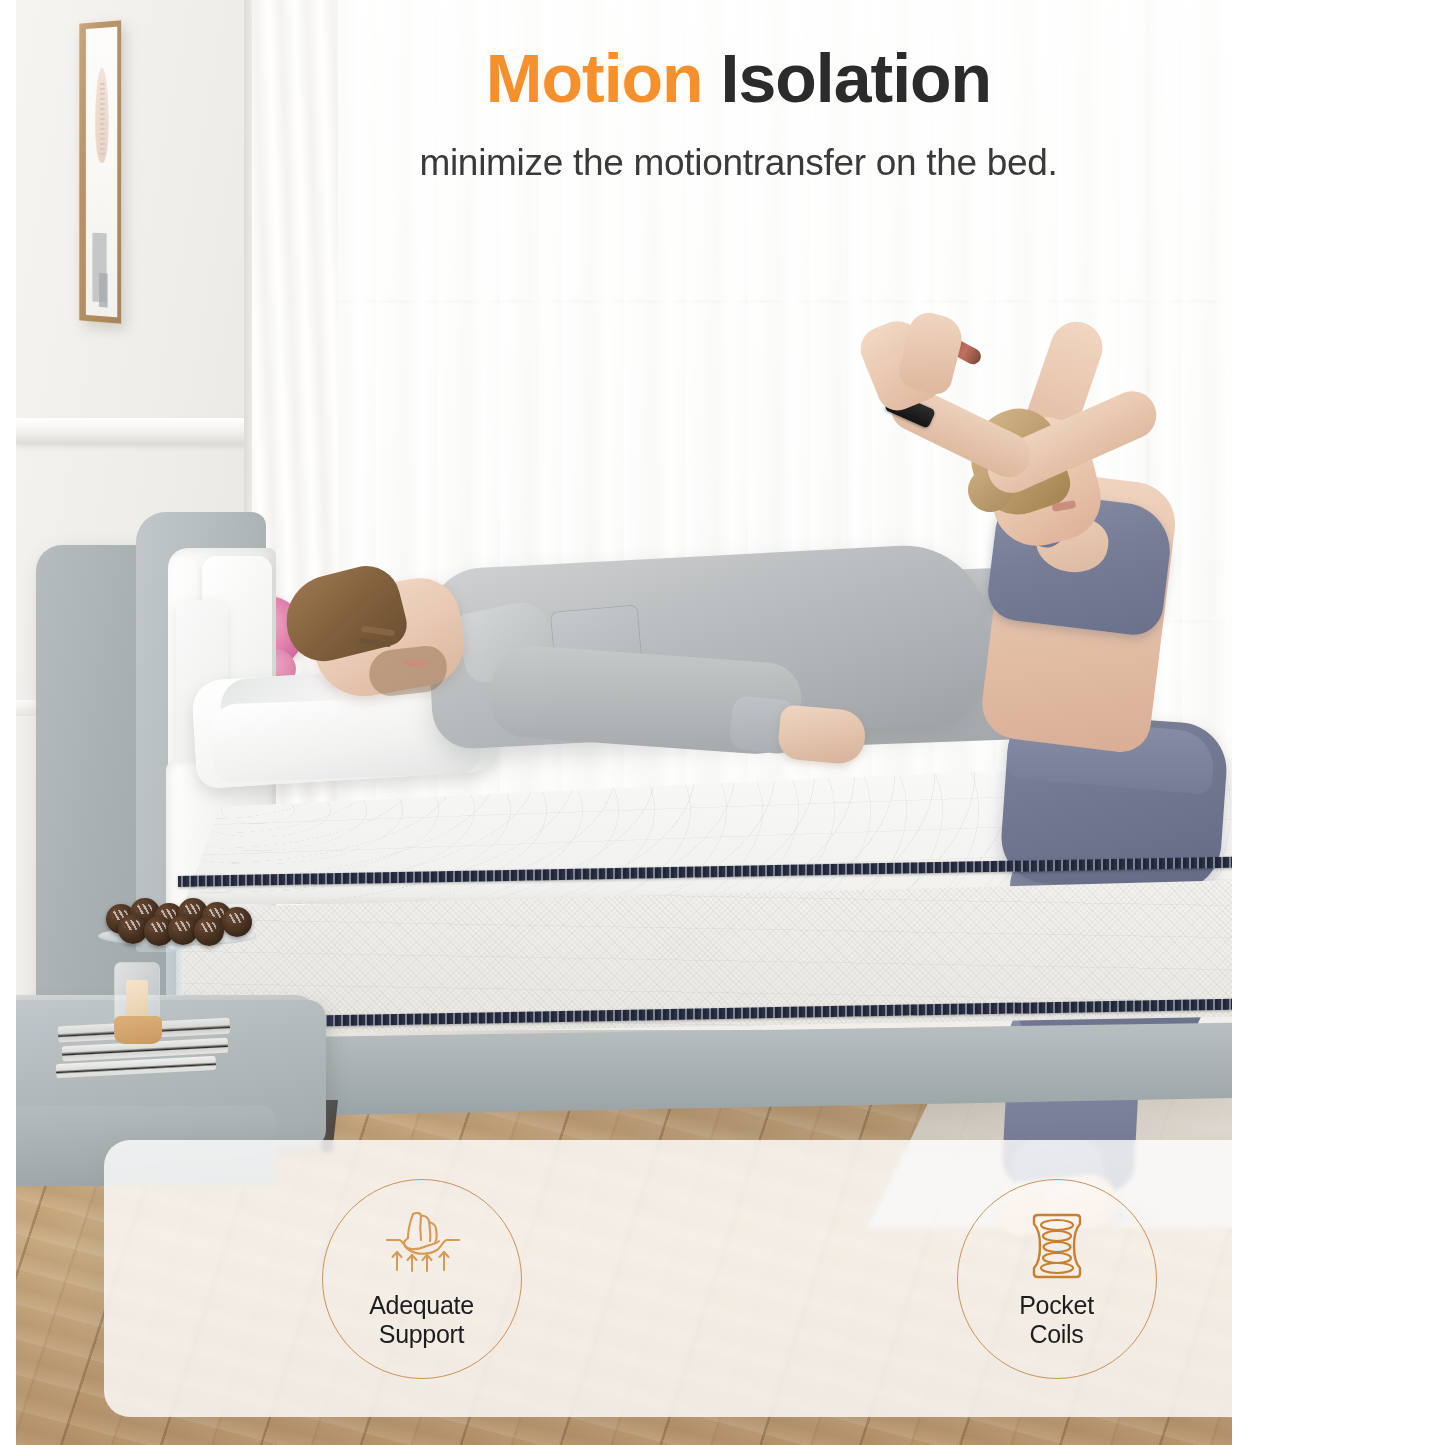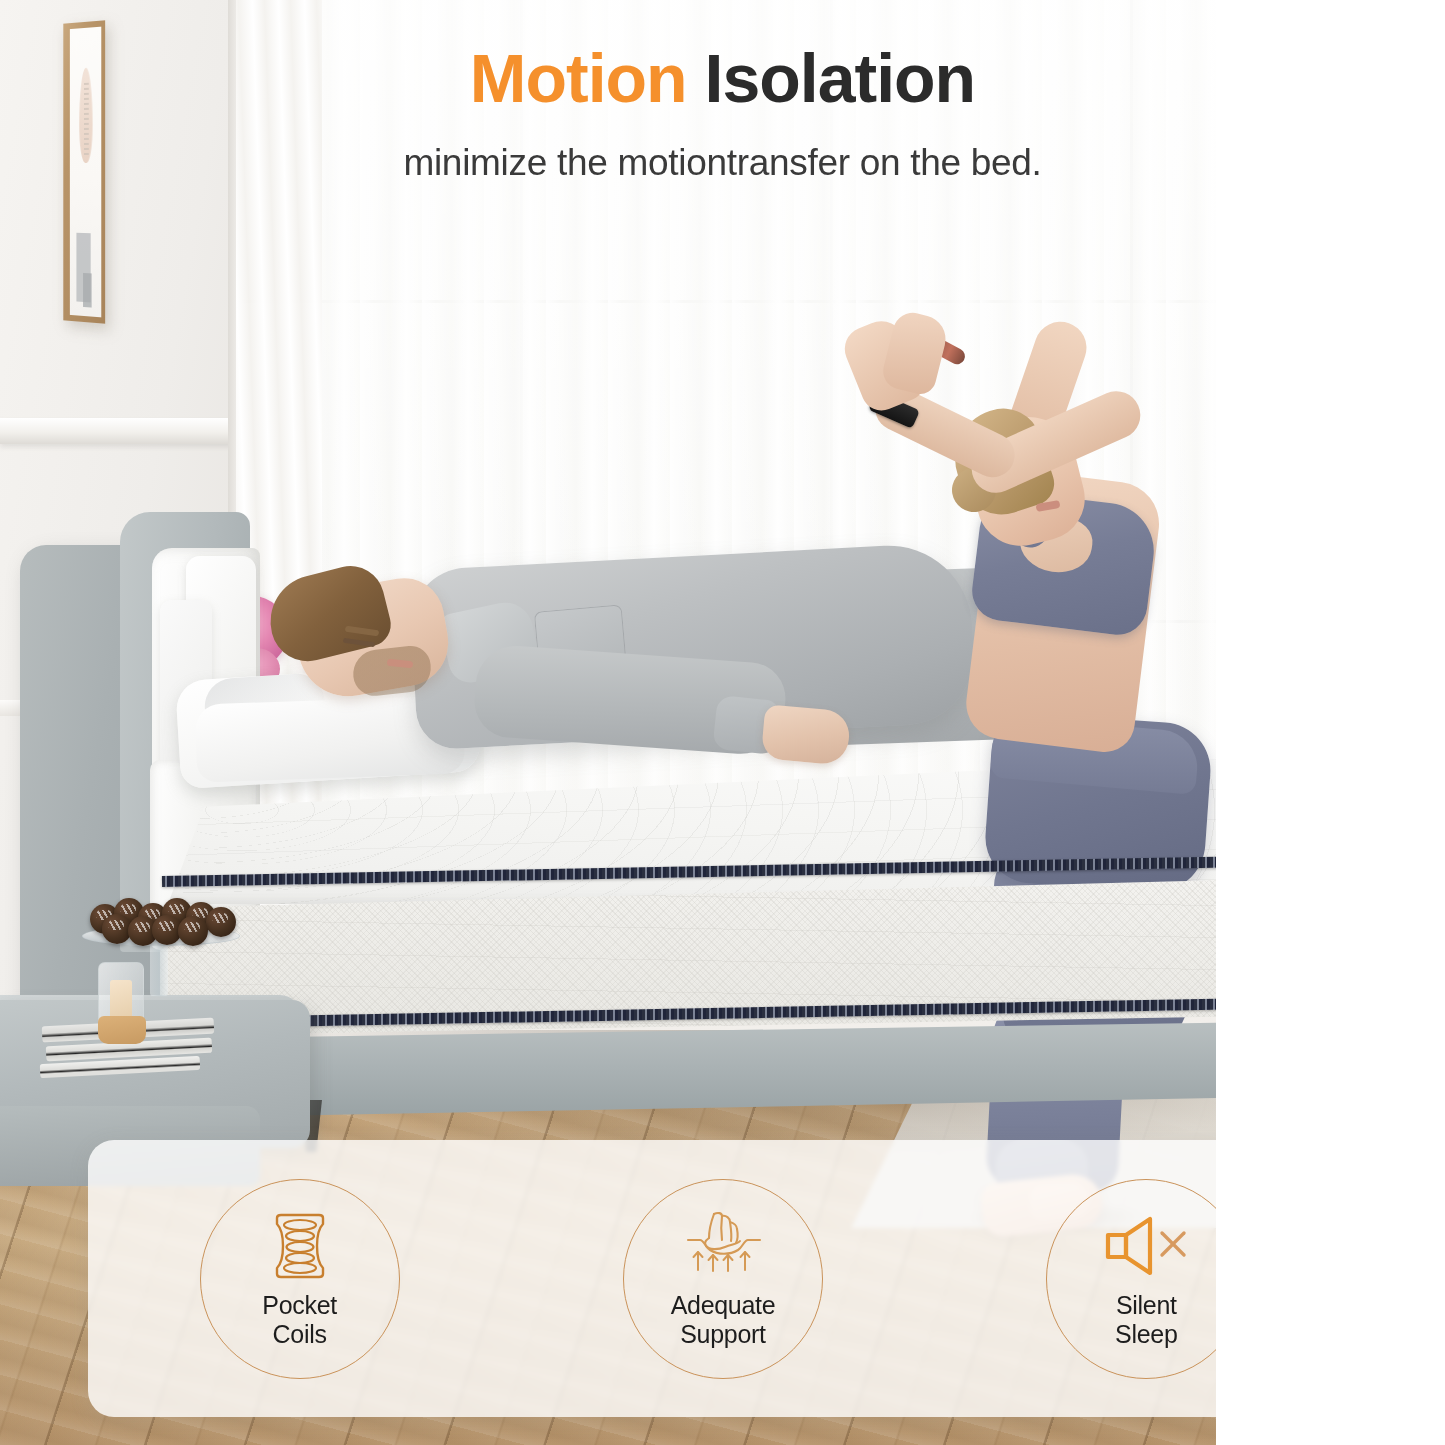--- a/index.html
+++ b/index.html
@@ -6,20 +6,21 @@
   html, body {
     width:1445px; height:1445px;
     font-family:"Liberation Sans", sans-serif;
     overflow:hidden; background:#fff;
   }
 
   #stage {
     position:relative;
     width:1216px; height:1445px;
     overflow:hidden;
+    margin-left:16px;
   }
 
   
   .room {
     position:absolute; inset:0;
     background:
       linear-gradient(180deg,#fbfaf8 0%,#f7f5f2 45%,#f2efeb 70%,#eceae6 100%);
   }
   
   .wall-left {
@@ -763,42 +764,20 @@
   <div class="subheading">
     <div>minimize the motiontransfer on the bed.</div>
   </div>
 
   <div class="feature-panel"></div>
 
   <div class="features">
 
     <div class="feature">
       <div class="feat-icon">
-        <svg width="62" height="72" viewBox="0 0 62 72" fill="none" stroke="#C87F2E" stroke-width="2.4" stroke-linecap="round" stroke-linejoin="round">
-
-          <path d="M12 5 C9 5 8 6 8 8 L8 14 C16 22 16 50 8 58 L8 64 C8 66 9 67 12 67
-                   L50 67 C53 67 54 66 54 64 L54 58 C46 50 46 22 54 14 L54 8 C54 6 53 5 50 5 Z"></path>
-
-          <g stroke-width="2.2">
-            <ellipse cx="31" cy="15" rx="16" ry="5"></ellipse>
-            <ellipse cx="31" cy="26" rx="14" ry="5"></ellipse>
-            <ellipse cx="31" cy="37" rx="13.5" ry="5"></ellipse>
-            <ellipse cx="31" cy="48" rx="14" ry="5"></ellipse>
-            <ellipse cx="31" cy="58" rx="16" ry="5"></ellipse>
-          </g>
-        </svg>
-      </div>
-      <div class="feat-label">
-        <div>Pocket</div>
-        <div>Coils</div>
-      </div>
-    </div>
-
-    <div class="feature">
-      <div class="feat-icon">
         <svg width="90" height="72" viewBox="0 0 90 72" fill="none" stroke="#D59A55" stroke-width="2.1" stroke-linecap="round" stroke-linejoin="round">
 
           <path d="M36 4 C33 12 31 20 31 28"></path>
           <path d="M44 6 C43 14 43 22 44 30"></path>
           <path d="M52 12 C53 19 54 25 53 31"></path>
           <path d="M59 19 C60 24 60 29 58 33"></path>
 
           <path d="M31 28 C28 30 26 33 28 36 C31 40 40 40 47 37 C54 34 60 34 62 31"></path>
           <path d="M36 4 C40 2 44 3 44 6"></path>
           <path d="M44 6 C48 5 52 8 52 12"></path>
@@ -819,33 +798,36 @@
         </svg>
       </div>
       <div class="feat-label">
         <div>Adequate</div>
         <div>Support</div>
       </div>
     </div>
 
     <div class="feature">
       <div class="feat-icon">
-        <svg width="92" height="66" viewBox="0 0 92 66" fill="none" stroke="#E8942F" stroke-width="4.2" stroke-linecap="round" stroke-linejoin="round">
-
-          <path d="M8 22 L8 44 L26 44 L26 22 Z"></path>
-
-          <path d="M26 22 L50 6 L50 60 L26 44 Z"></path>
-
-          <g stroke-width="3.4" stroke="#D79A5F">
-            <path d="M62 20 L84 42"></path>
-            <path d="M84 20 L62 42"></path>
+        <svg width="62" height="72" viewBox="0 0 62 72" fill="none" stroke="#C87F2E" stroke-width="2.4" stroke-linecap="round" stroke-linejoin="round">
+
+          <path d="M12 5 C9 5 8 6 8 8 L8 14 C16 22 16 50 8 58 L8 64 C8 66 9 67 12 67
+                   L50 67 C53 67 54 66 54 64 L54 58 C46 50 46 22 54 14 L54 8 C54 6 53 5 50 5 Z"></path>
+
+          <g stroke-width="2.2">
+            <ellipse cx="31" cy="15" rx="16" ry="5"></ellipse>
+            <ellipse cx="31" cy="26" rx="14" ry="5"></ellipse>
+            <ellipse cx="31" cy="37" rx="13.5" ry="5"></ellipse>
+            <ellipse cx="31" cy="48" rx="14" ry="5"></ellipse>
+            <ellipse cx="31" cy="58" rx="16" ry="5"></ellipse>
           </g>
         </svg>
       </div>
       <div class="feat-label">
-        <div>Silent</div>
-        <div>Sleep</div>
+        <div>Pocket</div>
+        <div>Coils</div>
       </div>
     </div>
 
+
   </div>
 
 </div>
 
 </body></html>

